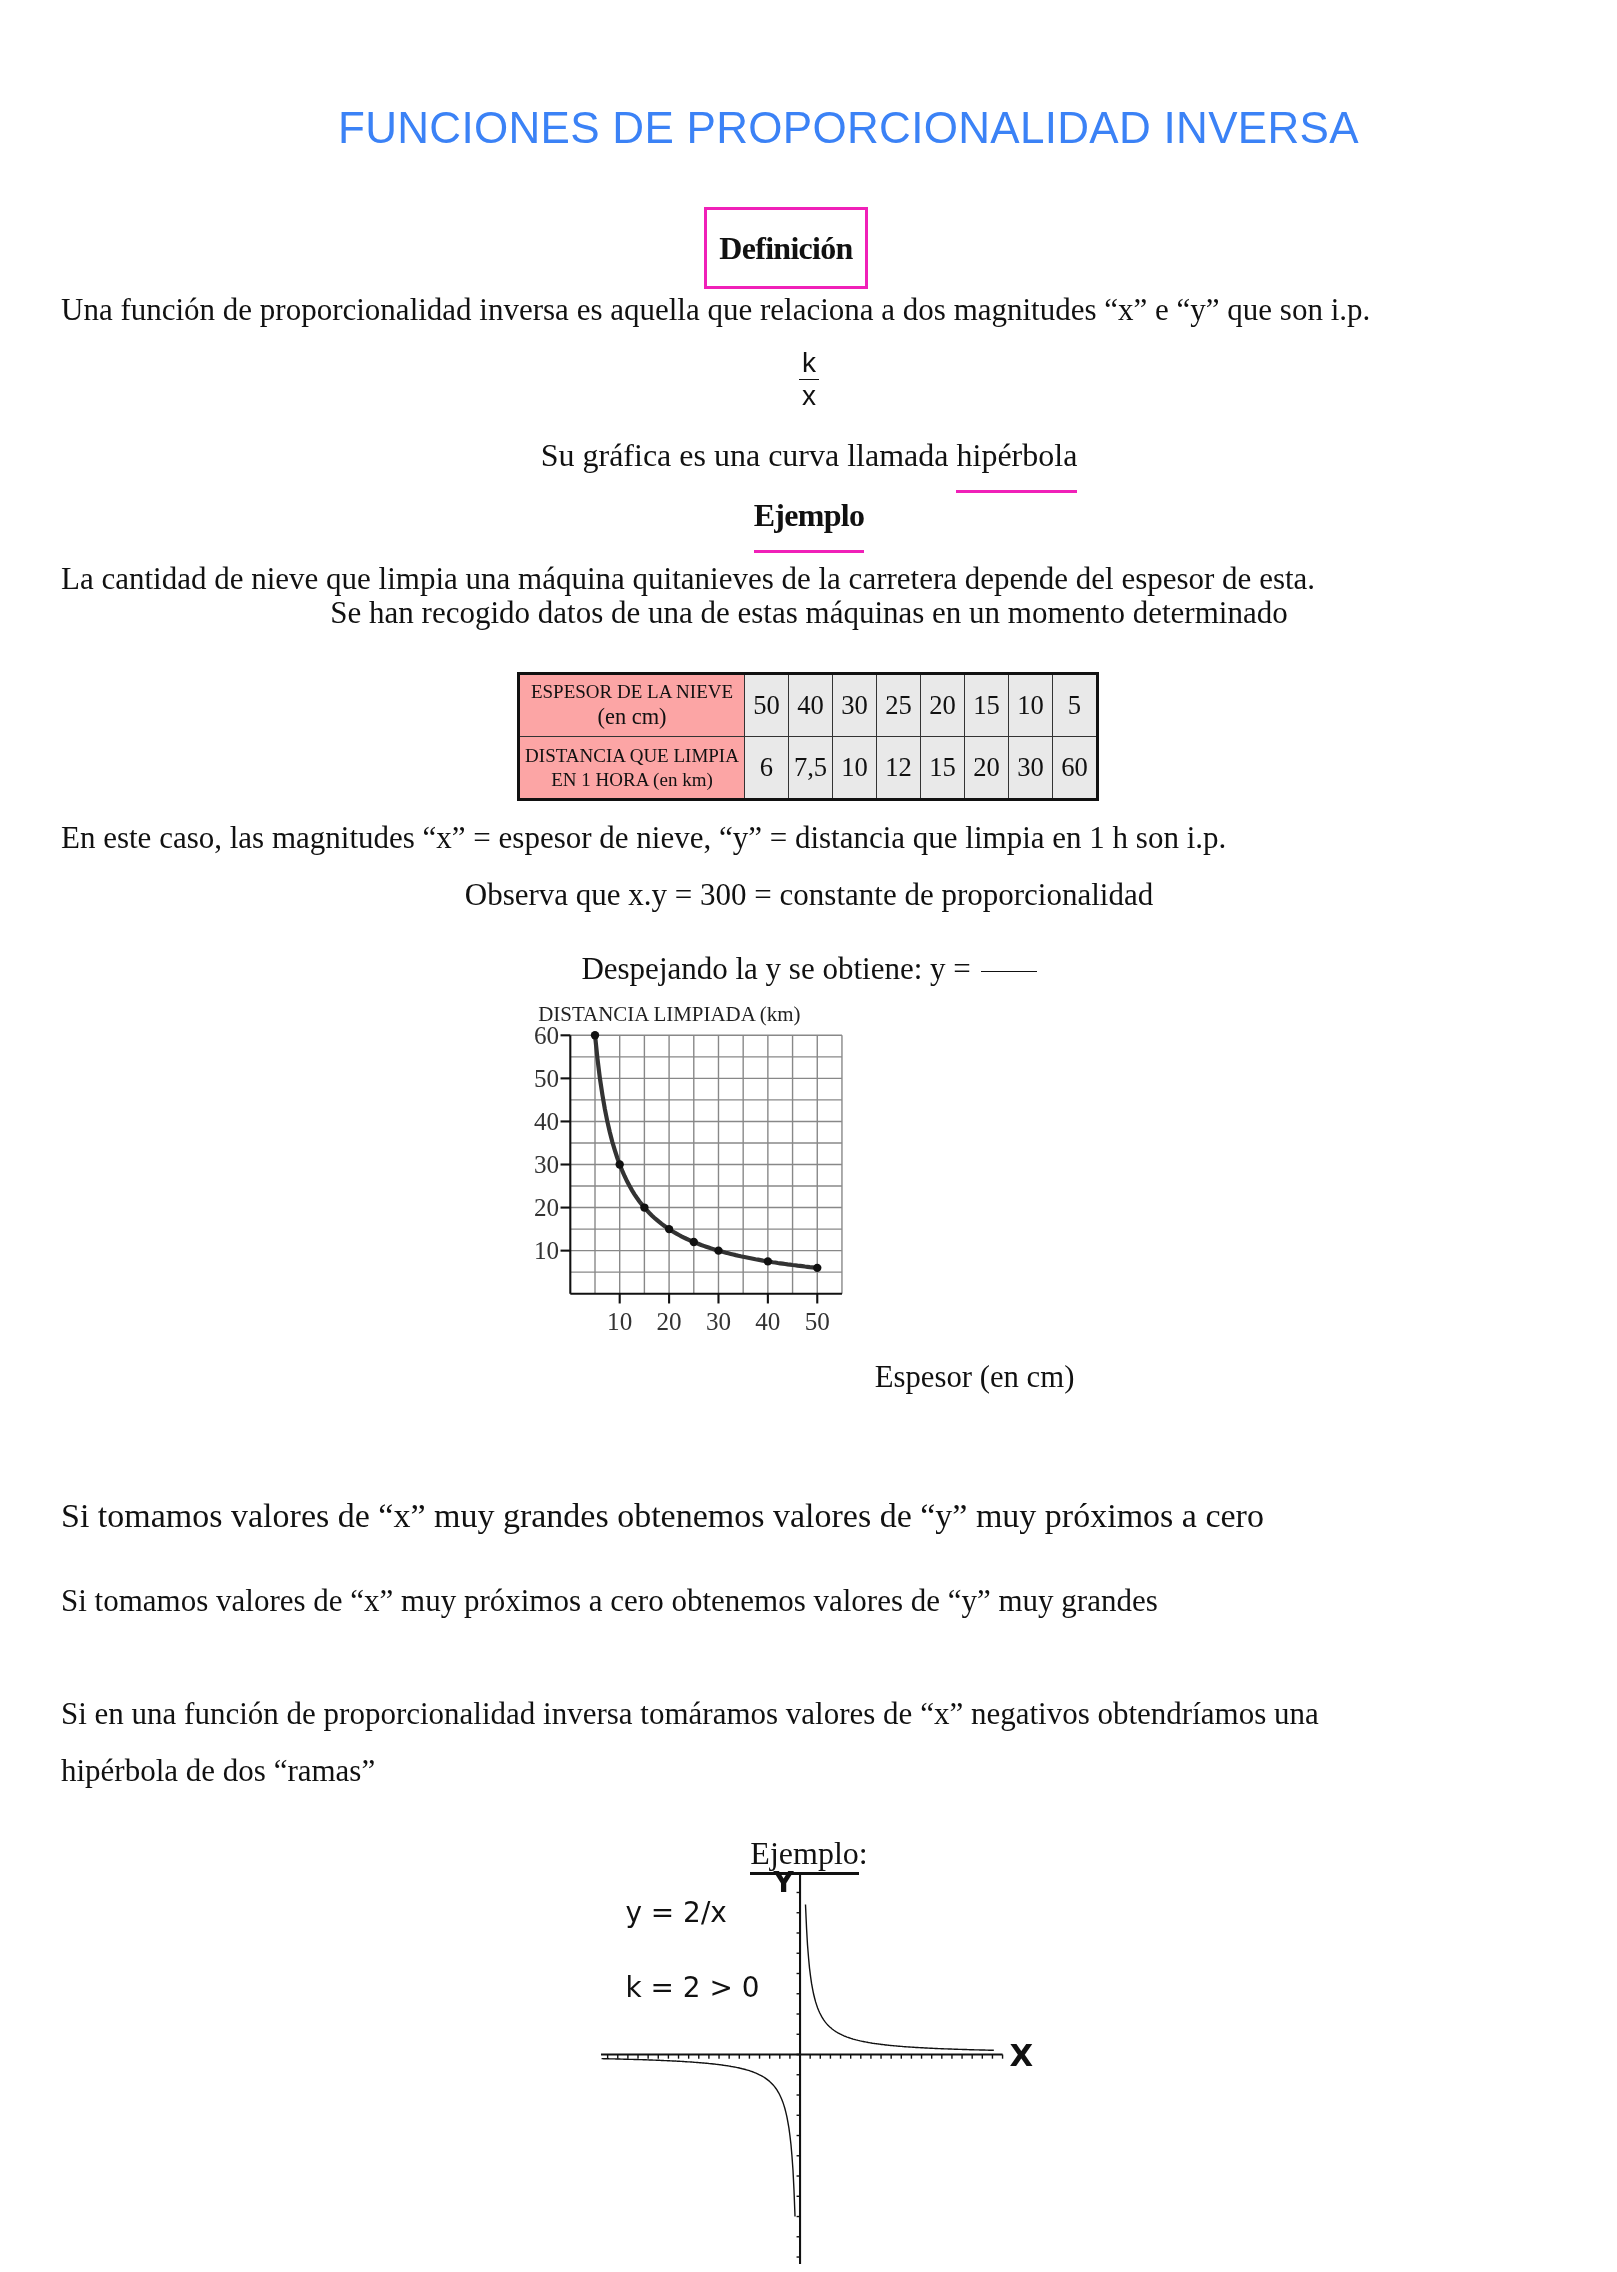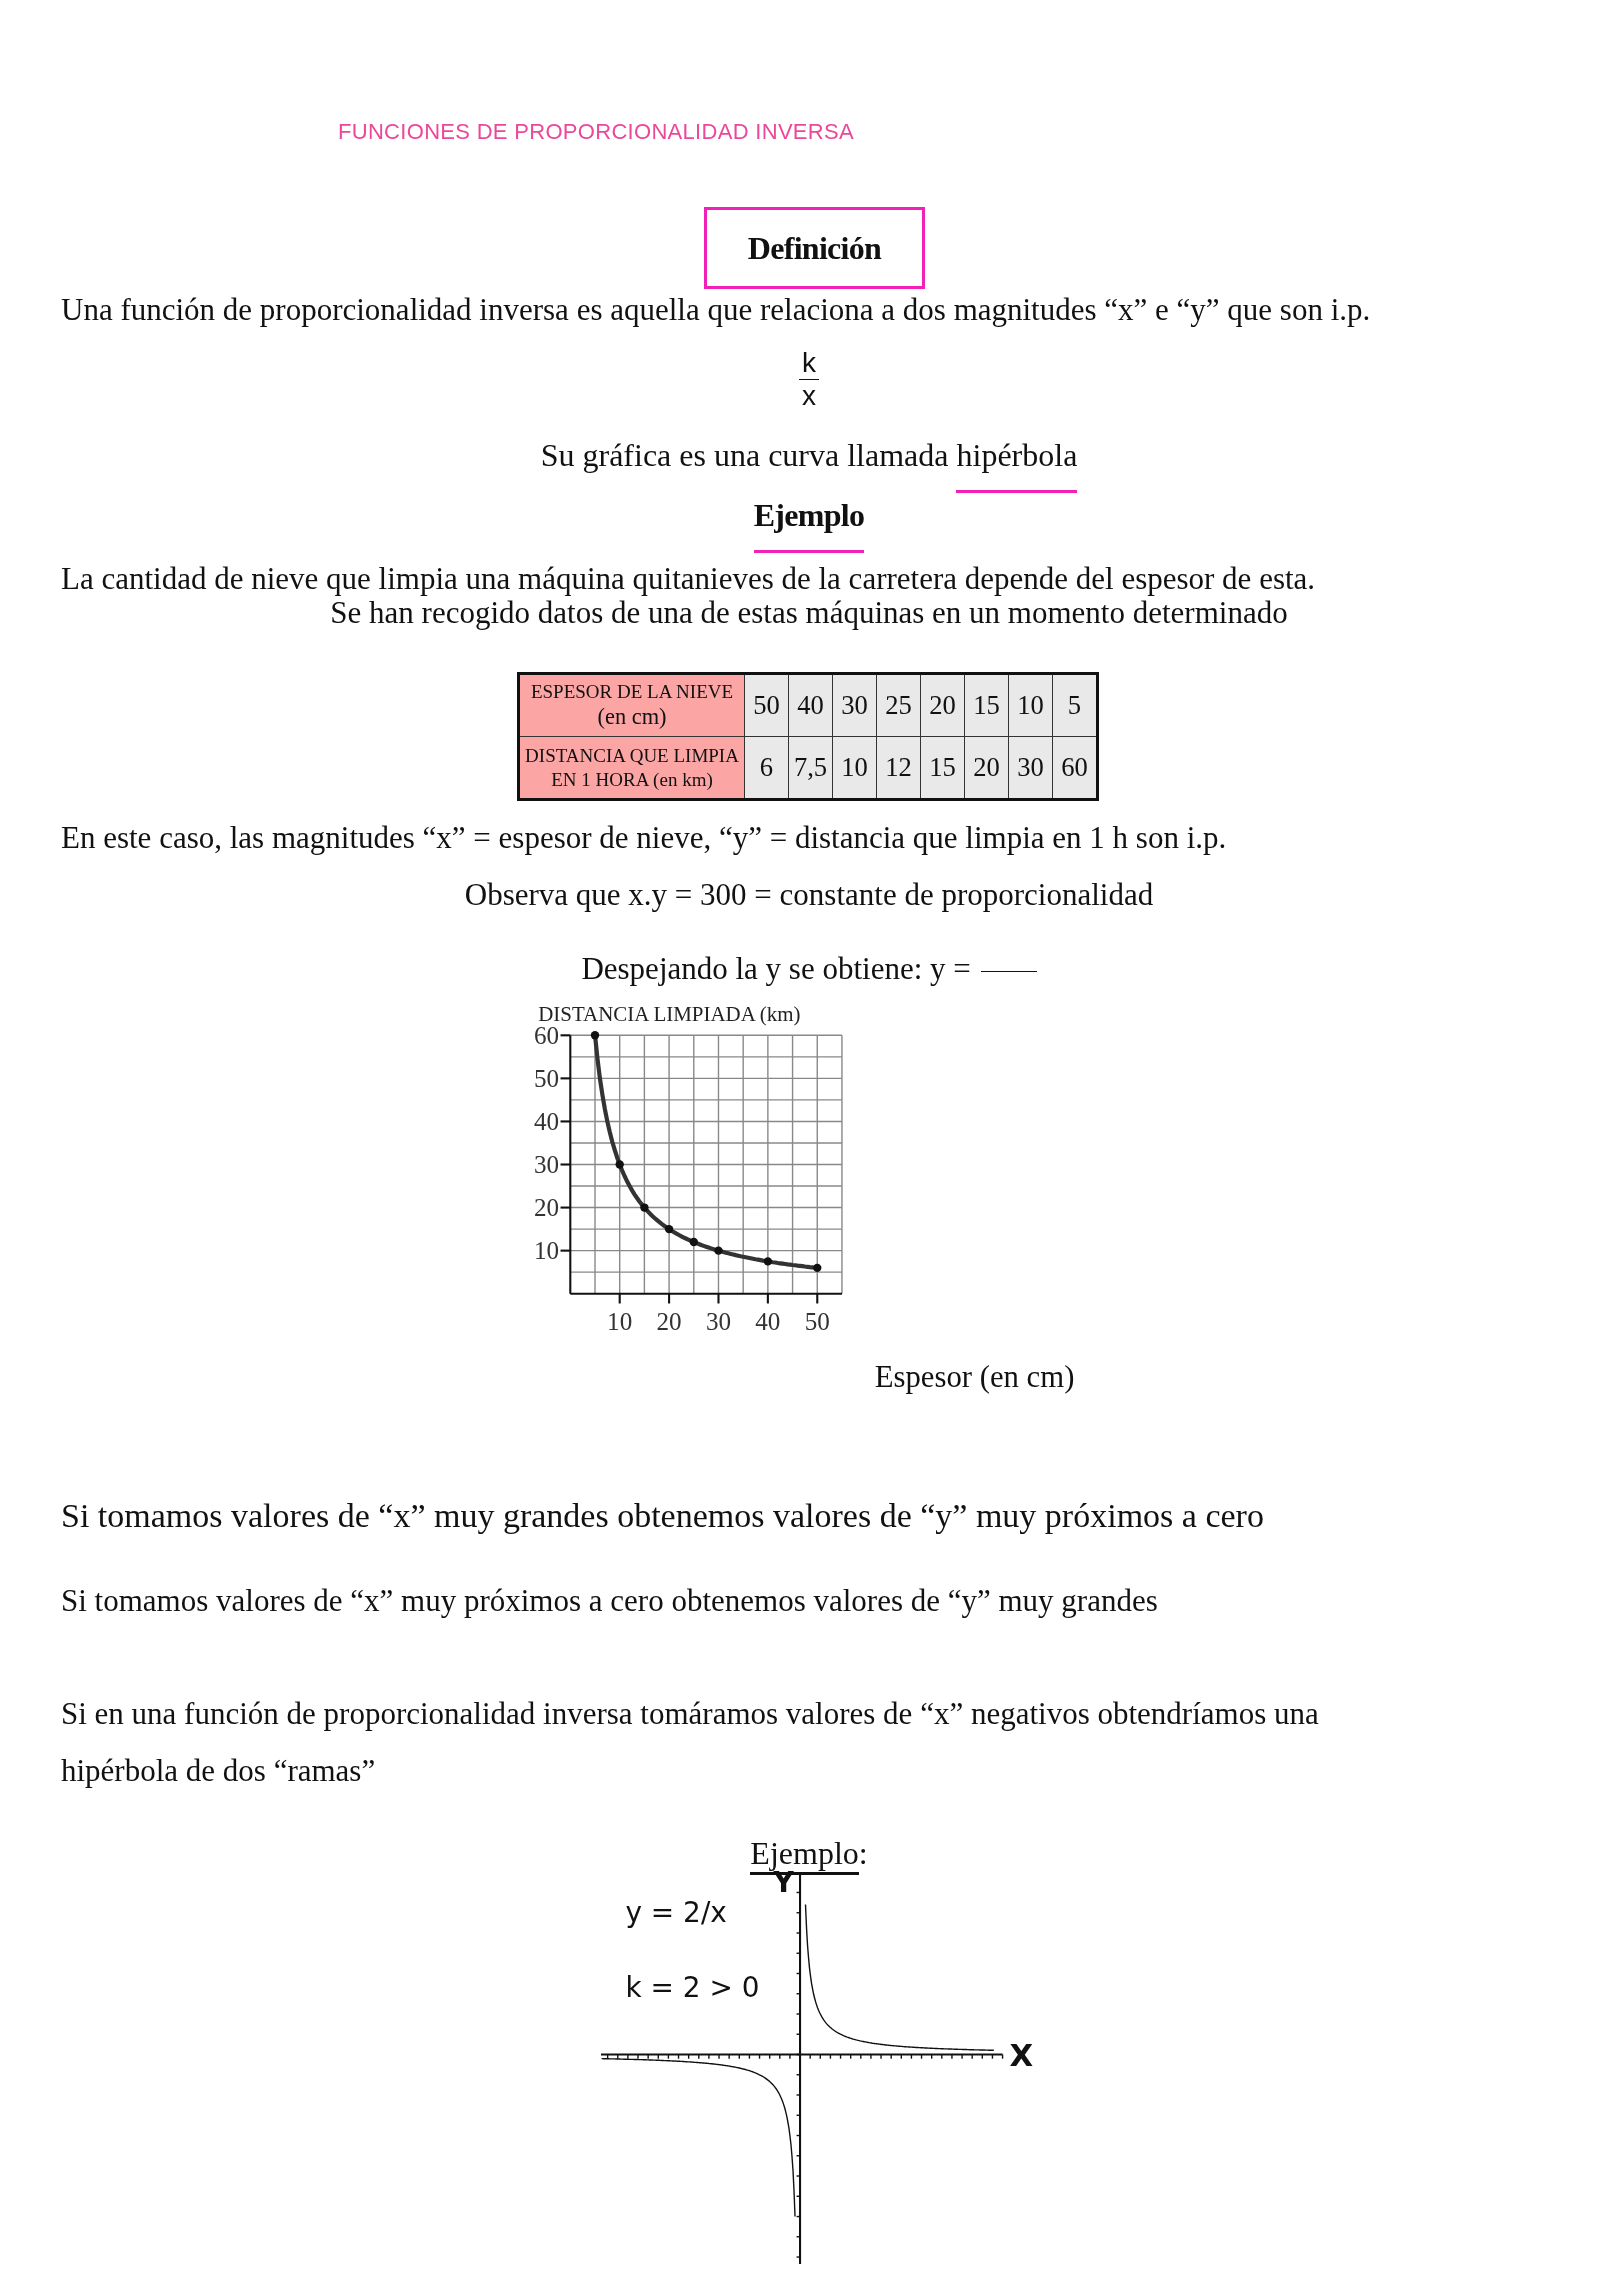--- a/index.html
+++ b/index.html
@@ -1,23 +1,23 @@
 <!DOCTYPE html>
 <html style="font-size:11.2px"><head>
 <meta charset="utf-8">
 <style>
   html, body { margin:0; padding:0; background:#ffffff; }
   body { width:1618px; height:2273px; position:relative; overflow:hidden;
          font-family:"DejaVu Serif","Liberation Serif",serif; color:#111; }
   .abs { position:absolute; }
   .txt { font-family:"Liberation Serif","DejaVu Serif",serif; font-size:32px; white-space:nowrap; line-height:1; }
   .center { left:0; width:1618px; text-align:center; }
-  #title { left:338px; top:119px; font-family:"Liberation Sans","DejaVu Sans",sans-serif;
-           font-size:22px; color:#ec4899; letter-spacing:0.3px; white-space:nowrap; }
-  #def-box { left:704px; top:207px; width:221px; height:82px; border:3.5px solid #F020B8;
+  #title { left:338px; top:103px; font-family:"Liberation Sans","DejaVu Sans",sans-serif;
+           font-size:44px; color:#3b82f6; letter-spacing:0.3px; white-space:nowrap; }
+  #def-box { left:704px; top:207px; width:164px; height:82px; border:3.5px solid #F020B8;
              box-sizing:border-box; display:flex; align-items:center; justify-content:center; }
   #def-box span { font-family:"Liberation Serif",serif; font-size:32px; font-weight:bold; letter-spacing:-0.7px; }
   .pink-ul { border-bottom:3.5px solid #F020B8; padding-bottom:17px; }
   .frac { display:inline-block; vertical-align:middle; text-align:center; margin:0 4.2px;
           font-family:"Liberation Sans",sans-serif; font-size:28px; line-height:1; }
   .frac .num { display:block; border-bottom:1.4px solid #111; padding:0 2.8px 2.1px; }
   .frac .den { display:block; padding-top:2.1px; }
   .frac-empty { display:inline-block; width:56px; border-bottom:1.4px solid #111; vertical-align:middle; margin-left:9.8px; }
   
   #snow-table { left:517px; top:672px; border-collapse:collapse; border:3.5px solid #111;

